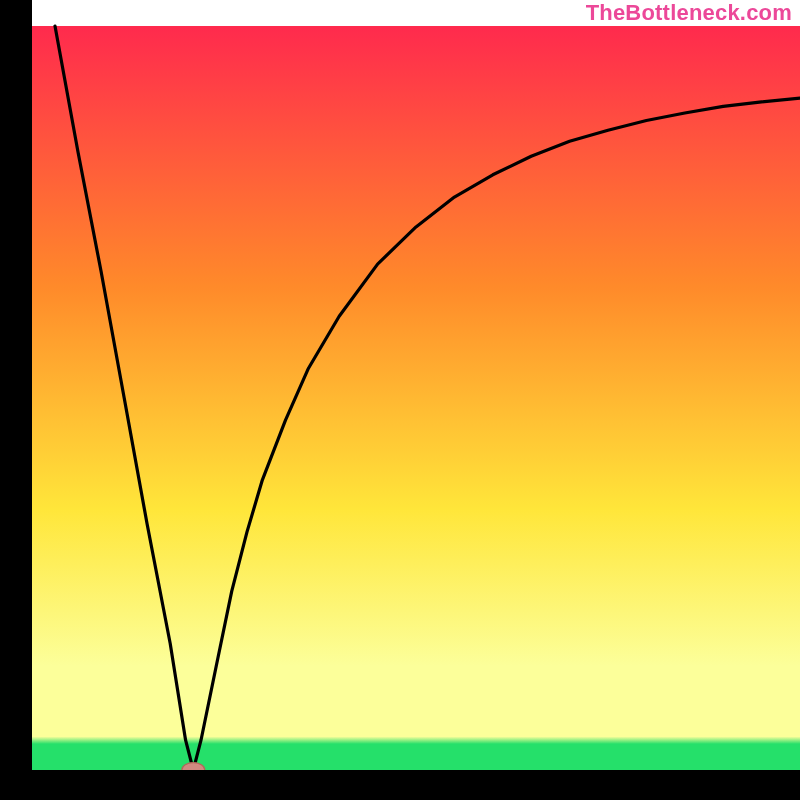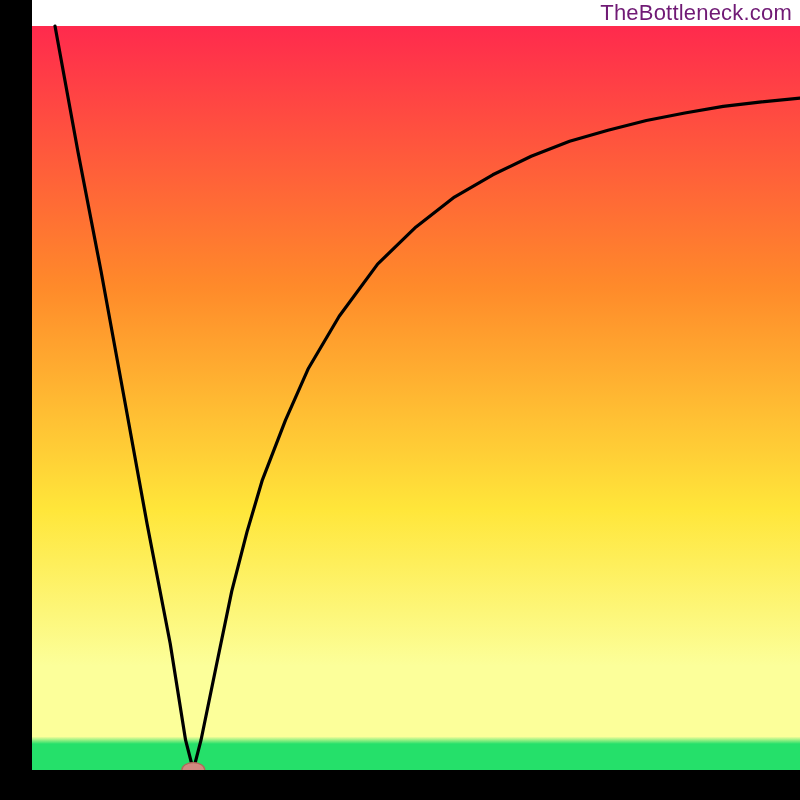--- a/index.html
+++ b/index.html
@@ -15,22 +15,22 @@
     position: relative;
     width: 800px;
     height: 800px;
     box-sizing: border-box;
   }
   .watermark {
     position: absolute;
     top: 0;
     right: 8px;
     font-size: 22px;
-    color: #701a75;
-    font-weight: 400;
+    color: #ec4899;
+    font-weight: 700;
     letter-spacing: 0.2px;
   }
   
   .plot {
     position: absolute;
     inset: 0;
   }
 </style>
 </head>
 <body>

